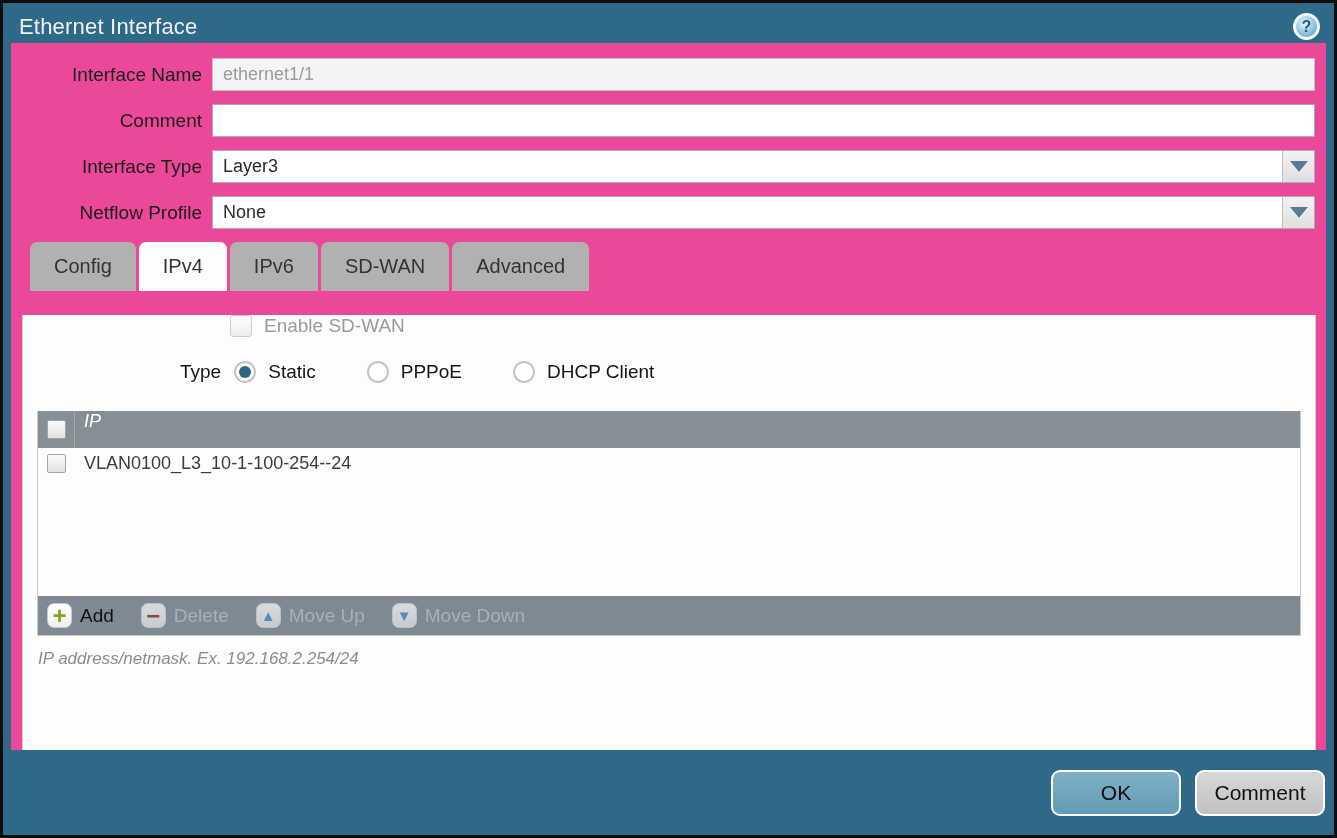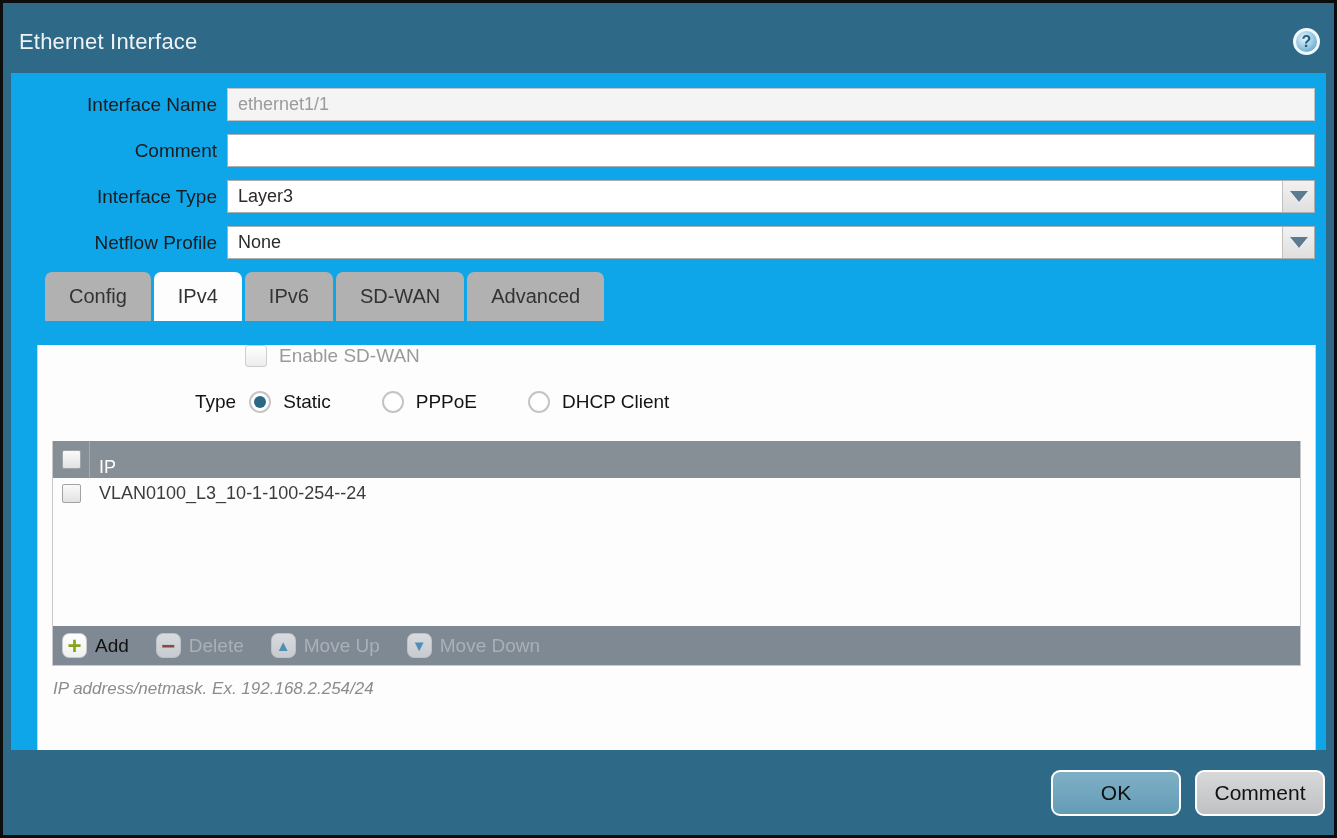--- a/index.html
+++ b/index.html
@@ -13,21 +13,21 @@
   .dialog {
     position: absolute;
     inset: 0;
     background: #2f6988;
     border: 3px solid #0d0d0d;
     display: flex;
     flex-direction: column;
   }
   
   .titlebar {
-    height: 70px;
+    height: 40px;
     display: flex;
     align-items: center;
     padding: 7px 14px 0 16px;
     color: #eef3f5;
     font-size: 22px;
     letter-spacing: 0.2px;
   }
   .titlebar .title { flex: 1; }
   .help-icon {
     width: 27px; height: 27px;
@@ -37,22 +37,22 @@
     color: #1f5c82;
     font-size: 16px;
     font-weight: bold;
     display: flex; align-items: center; justify-content: center;
     cursor: pointer;
   }
   
   .body {
     flex: 1;
     margin: 0 8px;
-    background: #0ea5e9;
-    padding: 15px 0 0 16px;
+    background: #ec4899;
+    padding: 15px 0 0 1px;
     overflow: hidden;
   }
   .field-row {
     display: flex;
     align-items: center;
     margin: 0 11px 13px 0;
   }
   .field-row .lbl {
     width: 200px;
     text-align: right;
@@ -173,23 +173,24 @@
   
   .ip-table {
     margin: 28px 14px 0 14px;
     border: 1px solid #c9c9c9;
     border-top: none;
   }
   .ip-header {
     height: 37px;
     background: #868e96;
     display: flex;
-    align-items: flex-end;
+    align-items: flex-start;
     color: #fff;
     font-size: 18px;
+    font-style: italic;
   }
   .ip-header .cb-cell {
     width: 37px;
     display: flex; align-items: center; justify-content: center;
     border-right: 1px solid #a3a9b0;
     height: 100%;
   }
   .cb-small {
     width: 19px; height: 19px;
     border: 1px solid #9fa4a9;

